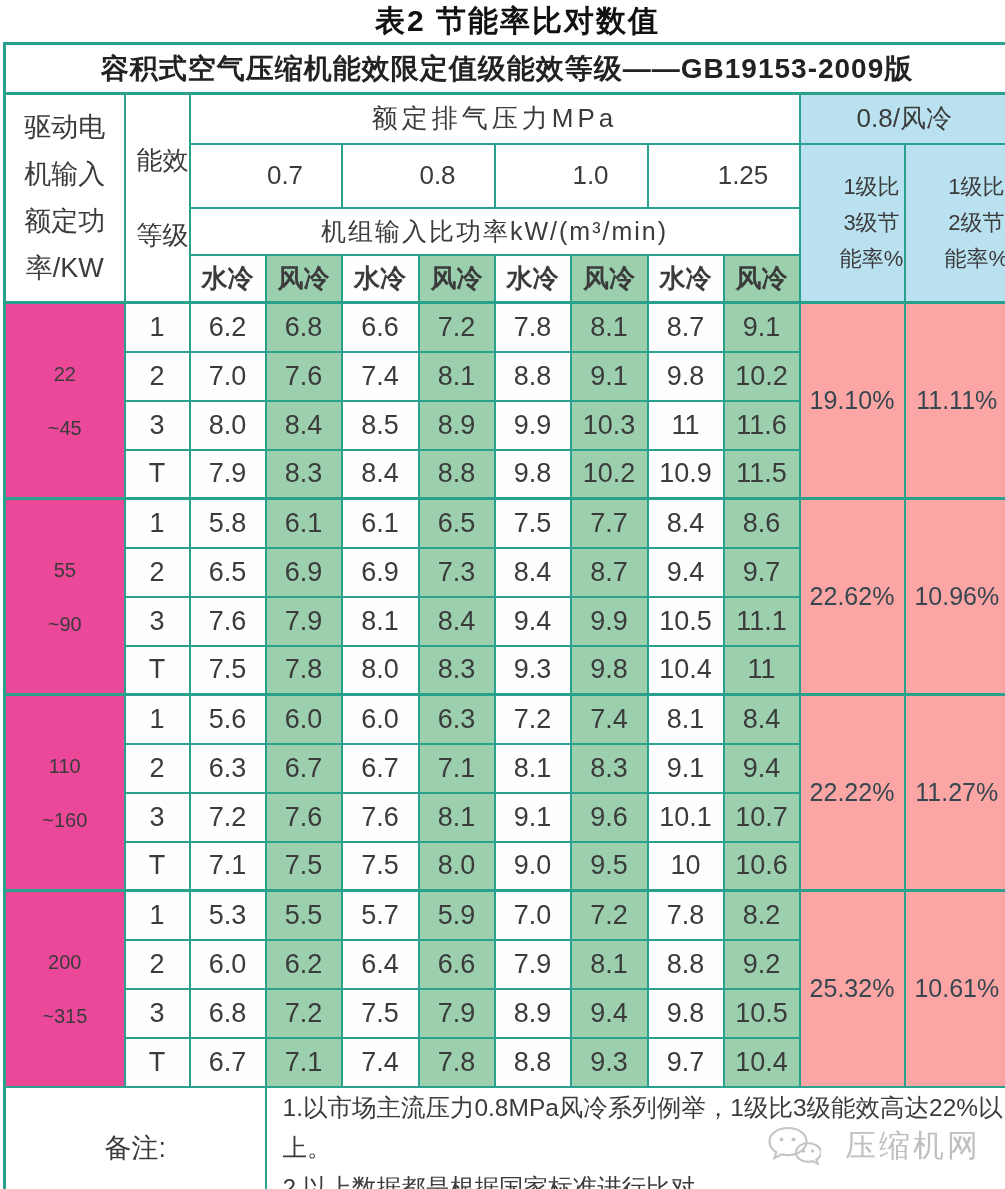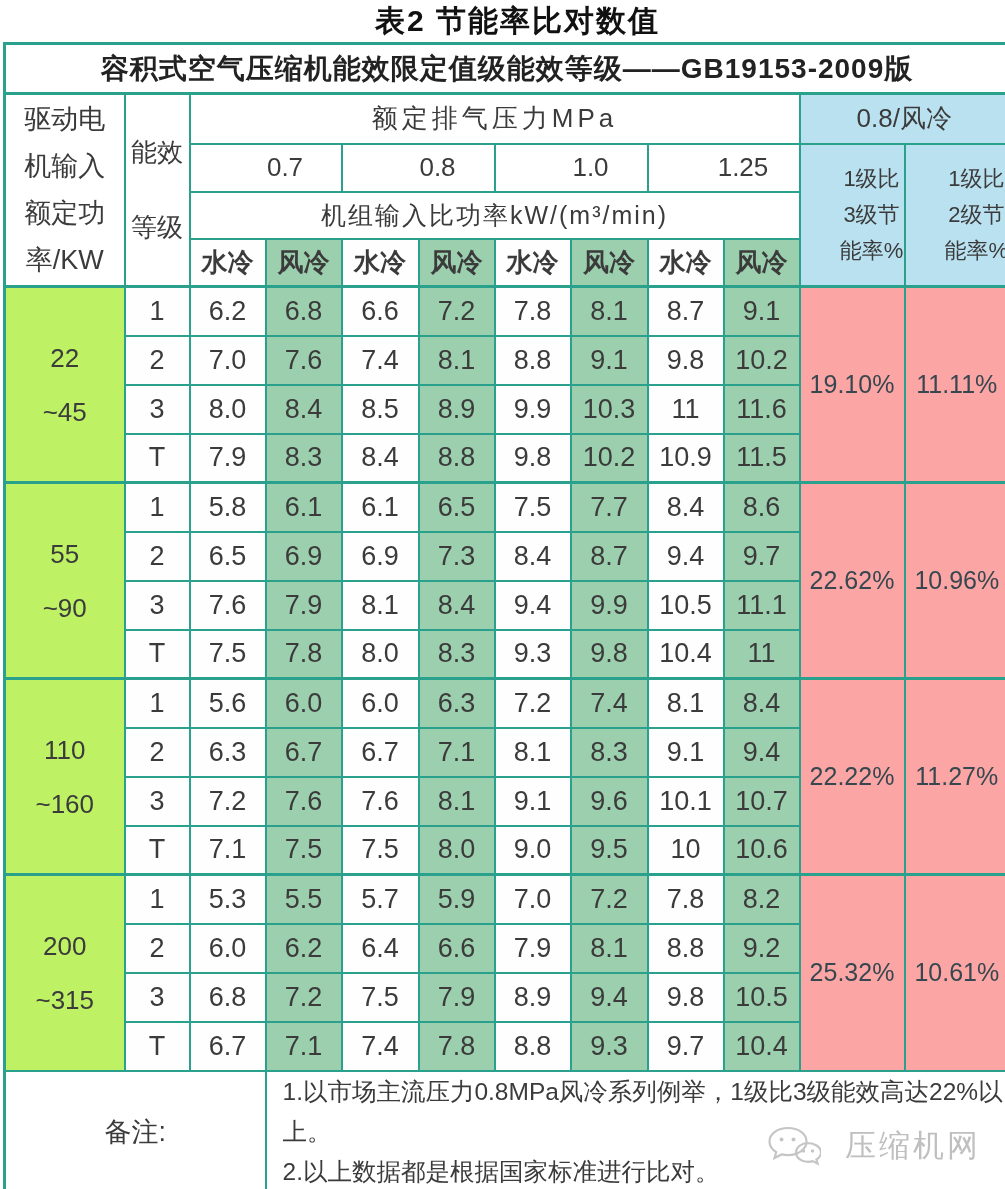--- a/index.html
+++ b/index.html
@@ -36,34 +36,34 @@
     border: 2px solid #2aa18d;
     text-align: center;
     vertical-align: middle;
     font-weight: 400;
     color: #3b3b3b;
     padding: 0;
     overflow: hidden;
   }
   tr.r0 th { height: 50px; font-size: 28px; font-weight: 600; color: #222; letter-spacing: 1px; border-bottom-width: 3px; }
   tr.r1 th { height: 50px; font-size: 26px; }
-  tr.r2 th { height: 48px; font-size: 26px; padding-left: 39px; }
+  tr.r2 th { height: 64px; font-size: 26px; padding-left: 39px; }
   tr.r3 th { height: 47px; font-size: 25px; letter-spacing: 2px; }
   tr.r4 th { height: 48px; font-size: 26px; font-weight: bold; }
   .pressure-header { letter-spacing: 4px; }
   .power-header div { line-height: 47px; font-size: 27px; }
   .grade-header { font-size: 27px; }
-  .grade-header .stack { display: flex; flex-direction: column; gap: 40px; align-items: center; }
+  .grade-header .stack { display: flex; flex-direction: column; gap: 40px; align-items: flex-end; }
   .ac { background: #9bcfae; }
   .wc { background: #fdfefd; }
   .blue { background: #b9e1f0; }
   .thick-left { border-left-width: 3px; }
   .sub-head div { line-height: 36px; font-size: 22px; }
   tbody td { height: 49px; font-size: 27px; }
-  tbody td.power-cell { font-size: 26px; background: #bef264; }
+  tbody td.power-cell { font-size: 20px; background: #ec4899; }
   tbody td.power-cell div { line-height: 54px; }
   tbody td.grade-cell { background: #fdfefd; }
   tbody tr.block-start td { border-top-width: 3px; }
   td.pct-cell { background: #fca5a5; font-size: 25px; color: #37474f; }
   tfoot td { height: 96px; border-top-width: 3px; }
   td.remarks-label { font-size: 27px; }
   td.remarks-body { text-align: left; padding-left: 16px; font-size: 24.5px; color: #3b3b3b; }
   td.remarks-body div { line-height: 40px; }
   .watermark {
     position: absolute;

